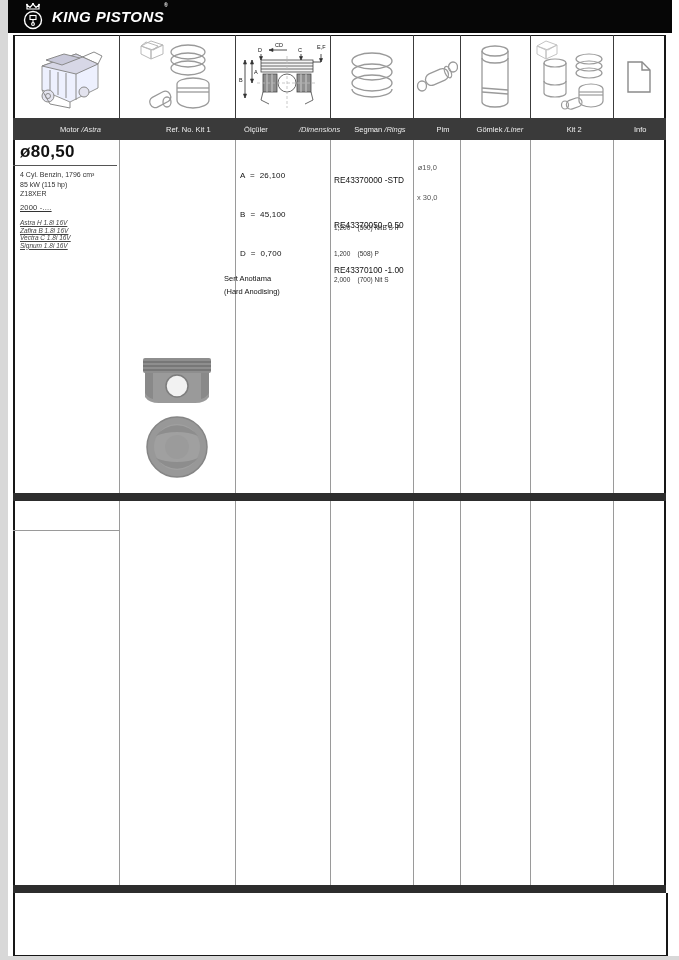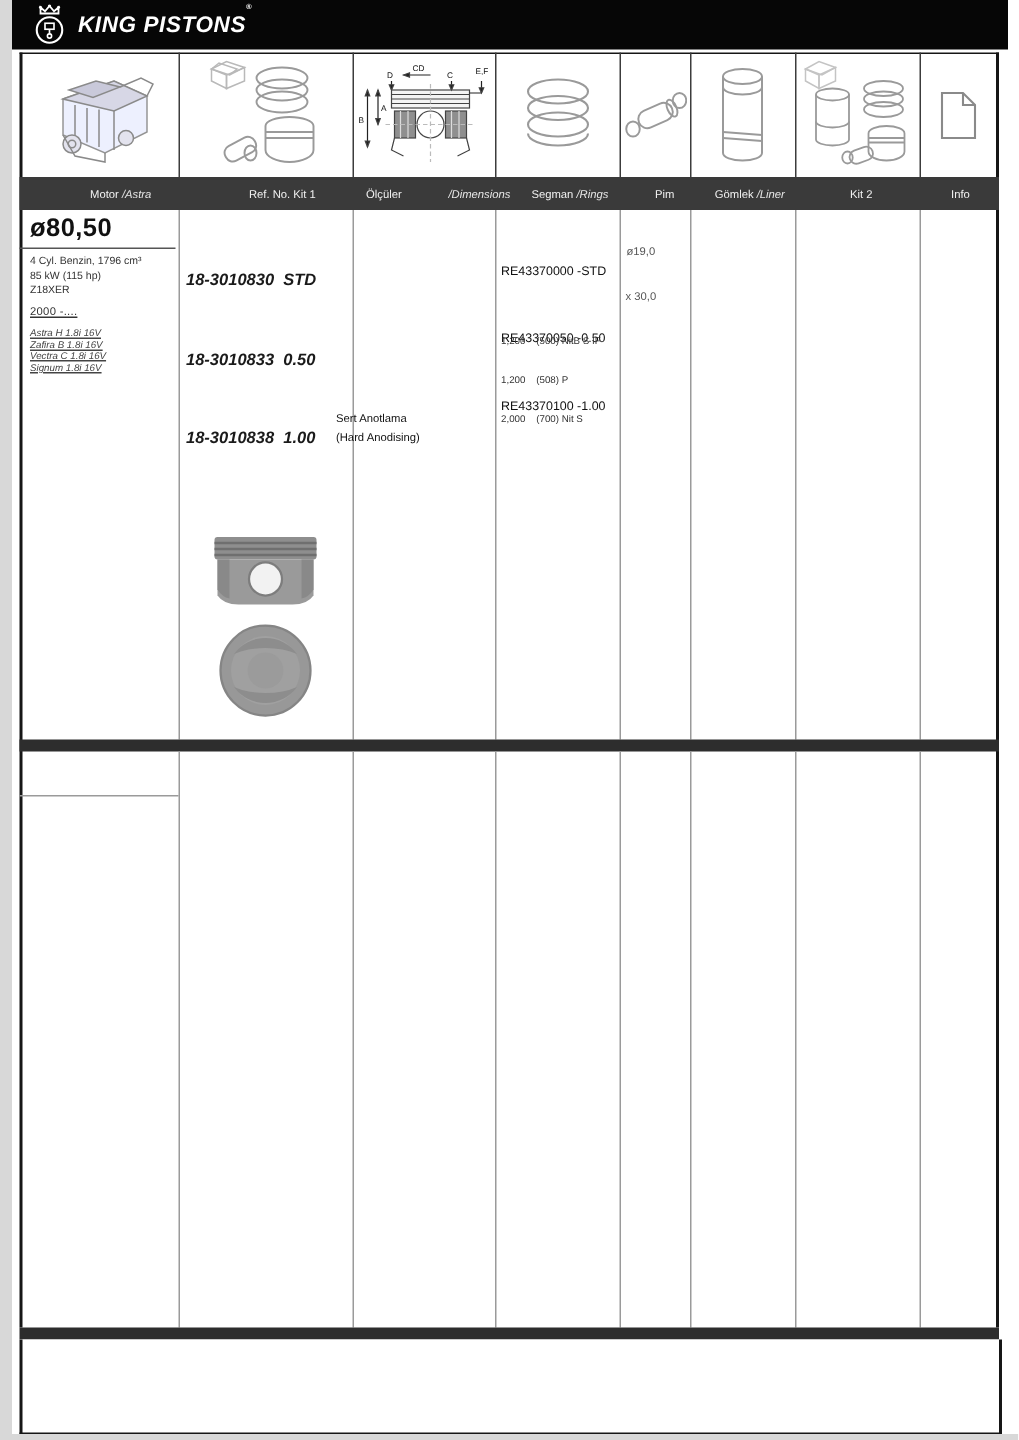--- a/index.html
+++ b/index.html
@@ -267,25 +267,20 @@
     <div>Z18XER</div>
   </div>
   <div class="abs" id="years">2000 -....</div>
   <div class="abs" id="vehicles">
     <div>Astra H 1.8i 16V</div>
     <div>Zafira B 1.8i 16V</div>
     <div>Vectra C 1.8i 16V</div>
     <div>Signum 1.8i 16V</div>
   </div>
 
-  <div class="abs" id="kit1-refs">
-    <div>18-3010830  STD</div>
-    <div>18-3010833  0.50</div>
-    <div>18-3010838  1.00</div>
-  </div>
 
   <div class="abs" style="left:139px;top:357px;">
     <svg width="76" height="48" viewBox="0 0 76 48">
       <rect x="4" y="1" width="68" height="15" rx="2" fill="#8e8e8e"></rect>
       <line x1="4" y1="5" x2="72" y2="5" stroke="#6f6f6f" stroke-width="1.6"></line>
       <line x1="4" y1="9" x2="72" y2="9" stroke="#6f6f6f" stroke-width="1.6"></line>
       <line x1="4" y1="13" x2="72" y2="13" stroke="#6f6f6f" stroke-width="1.6"></line>
       <path d="M6 16 L6 40 Q10 46 20 46 L56 46 Q66 46 70 40 L70 16 Z" fill="#9a9a9a"></path>
       <circle cx="38" cy="29" r="11" fill="#f2f2f2" stroke="#7d7d7d" stroke-width="1.5"></circle>
       <path d="M6 16 L14 16 L14 42 Q9 41 6 36 Z" fill="#898989"></path>
@@ -296,20 +291,25 @@
     <svg width="62" height="62" viewBox="0 0 62 62">
       <circle cx="31" cy="31" r="30" fill="#989898"></circle>
       <circle cx="31" cy="31" r="30" fill="none" stroke="#858585" stroke-width="1.5"></circle>
       <circle cx="31" cy="31" r="23" fill="#a0a0a0"></circle>
       <path d="M10 20 a26 26 0 0 1 42 0 a30 14 0 0 0 -42 0 Z" fill="#8d8d8d"></path>
       <path d="M10 42 a26 26 0 0 0 42 0 a30 14 0 0 1 -42 0 Z" fill="#8d8d8d"></path>
       <circle cx="31" cy="31" r="12" fill="#9b9b9b"></circle>
     </svg>
   </div>
 
+  <div class="abs" id="dims">
+    <div>A  =  26,100</div>
+    <div>B  =  45,100</div>
+    <div>D  =  0,700</div>
+  </div>
   <div class="abs" id="coating">
     <div>Sert Anotlama</div>
     <div>(Hard Anodising)</div>
   </div>
 
   <div class="abs" id="ring-refs">
     <div>RE43370000 -STD</div>
     <div>RE43370050 -0.50</div>
     <div>RE43370100 -1.00</div>
   </div>

